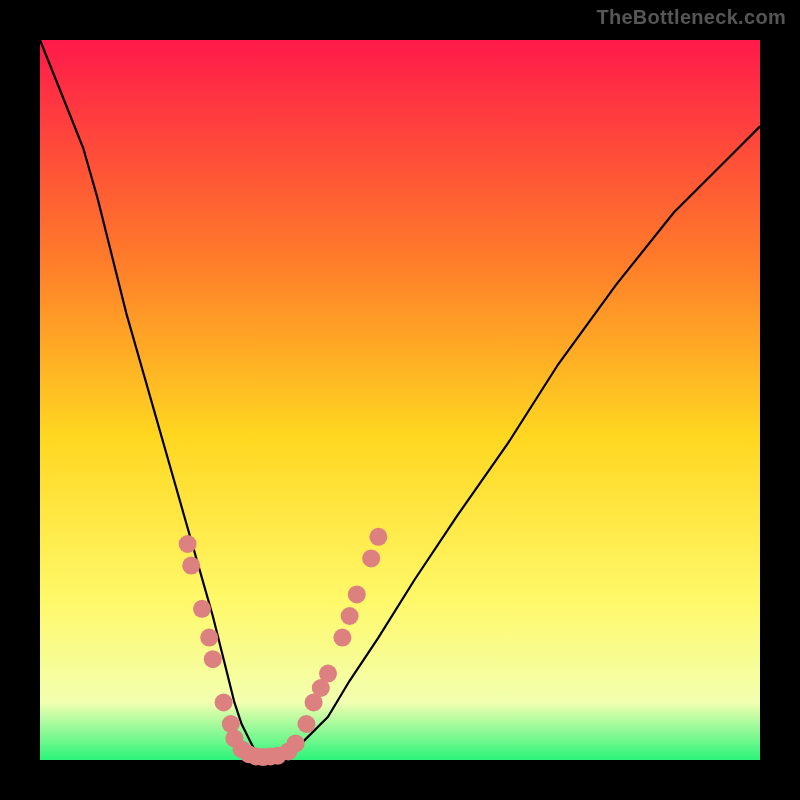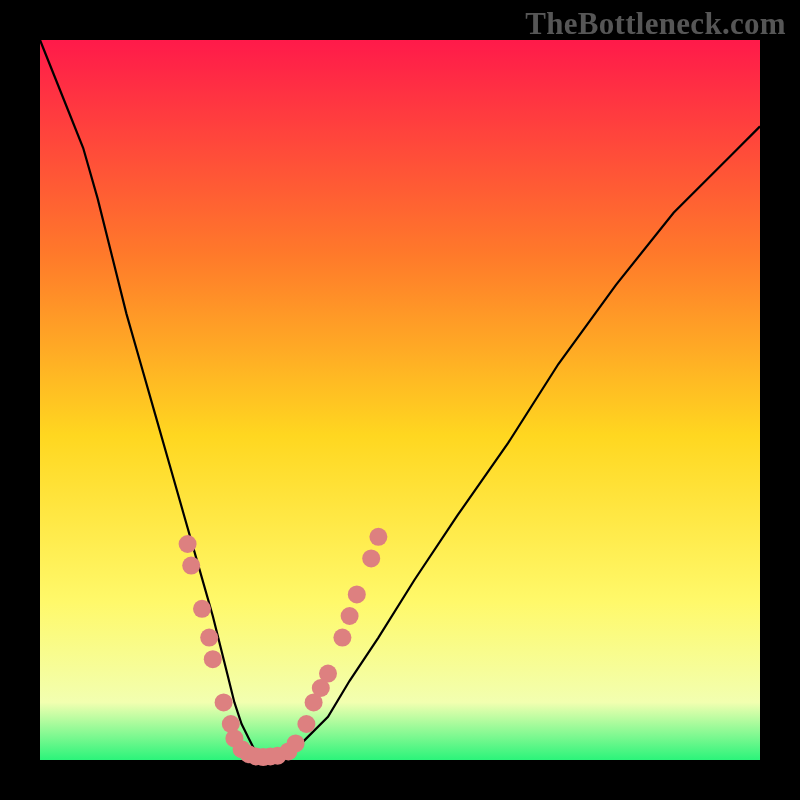--- a/index.html
+++ b/index.html
@@ -13,22 +13,22 @@
   .frame {
     position: relative;
     width: 800px;
     height: 800px;
     background: #000;
   }
   .watermark {
     position: absolute;
     top: 6px;
     right: 14px;
-    font-family: Liberation Serif, serif;
-    font-size: 31px;
+    font-family: Liberation Sans, sans-serif;
+    font-size: 20px;
     font-weight: 600;
     color: #565656;
     letter-spacing: 0.3px;
   }
   svg {
     position: absolute;
     left: 0;
     top: 0;
   }
 </style>

